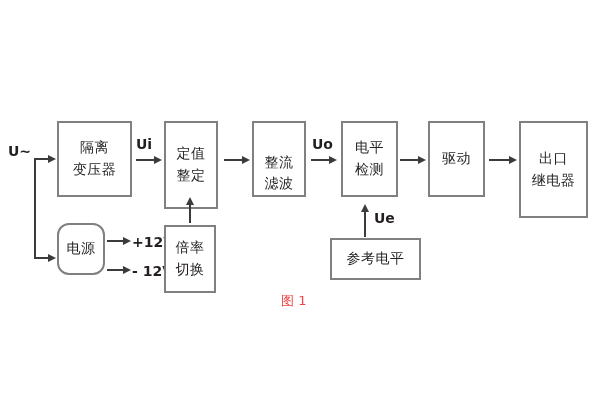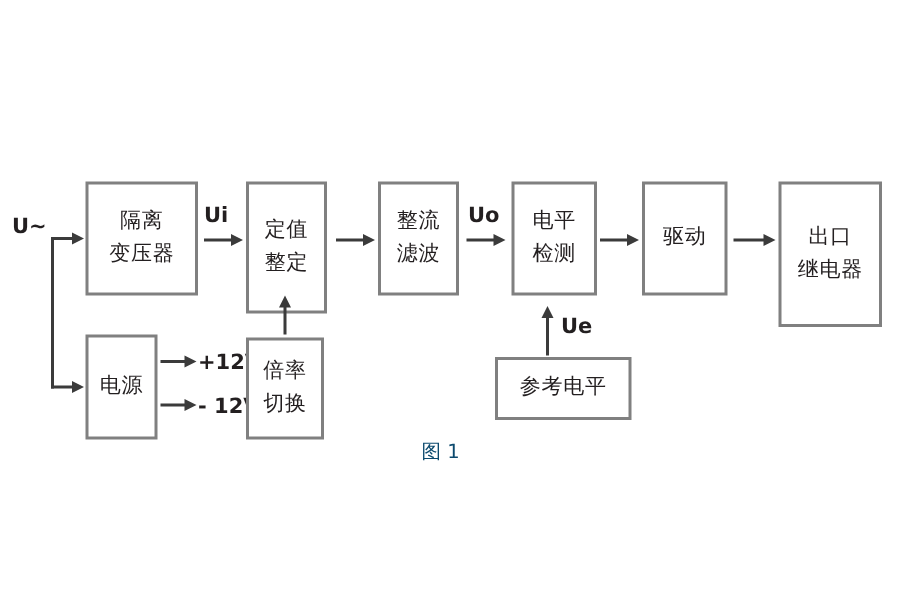--- a/index.html
+++ b/index.html
@@ -42,21 +42,21 @@
     font-size: 13px;
     white-space: nowrap;
     font-family: "DejaVu Sans", "Liberation Sans", sans-serif;
   }
   .lbl.bold {
     font-weight: bold;
     font-size: 14px;
   }
   .cap {
     position: absolute;
-    color: #0c4a6e;
+    color: #ef4444;
     font-size: 13px;
     white-space: nowrap;
   }
   
   .hline {
     position: absolute;
     height: 2px;
     background: #3b3b3b;
   }
   .vline {
@@ -109,21 +109,21 @@
   <div class="arrow-r" style="left:154px; top:156px;"></div>
 
   <div class="box" style="left:164px; top:121px; width:54px; height:88px;">
     <span class="ln">定值</span>
     <span class="ln">整定</span>
   </div>
 
   <div class="hline" style="left:224px; top:159px; width:20px;"></div>
   <div class="arrow-r" style="left:242px; top:156px;"></div>
 
-  <div class="box" style="left:252px; top:121px; width:54px; height:76px;">
+  <div class="box" style="left:252px; top:121px; width:54px; height:76px;justify-content:flex-end;">
     <span class="ln">整流</span>
     <span class="ln">滤波</span>
   </div>
 
   <div class="lbl bold" style="left:312px; top:136px;">Uo</div>
   <div class="hline" style="left:311px; top:159px; width:20px;"></div>
   <div class="arrow-r" style="left:329px; top:156px;"></div>
 
   <div class="box" style="left:341px; top:121px; width:57px; height:76px;">
     <span class="ln">电平</span>
@@ -138,21 +138,21 @@
   </div>
 
   <div class="hline" style="left:489px; top:159px; width:22px;"></div>
   <div class="arrow-r" style="left:509px; top:156px;"></div>
 
   <div class="box" style="left:519px; top:121px; width:69px; height:97px;">
     <span class="ln">出口</span>
     <span class="ln">继电器</span>
   </div>
 
-  <div class="box" style="left:57px; top:223px; width:48px; height:70px;">
+  <div class="box" style="left:57px; top:223px; width:48px; height:52px;border-radius:12px;">
     <span class="ln">电源</span>
   </div>
 
   <div class="hline" style="left:107px; top:240px; width:18px;"></div>
   <div class="arrow-r" style="left:123px; top:237px;"></div>
   <div class="lbl bold" style="left:132px; top:234px;">+12V</div>
 
   <div class="hline" style="left:107px; top:269px; width:18px;"></div>
   <div class="arrow-r" style="left:123px; top:266px;"></div>
   <div class="lbl bold" style="left:132px; top:263px;">- 12V</div>

